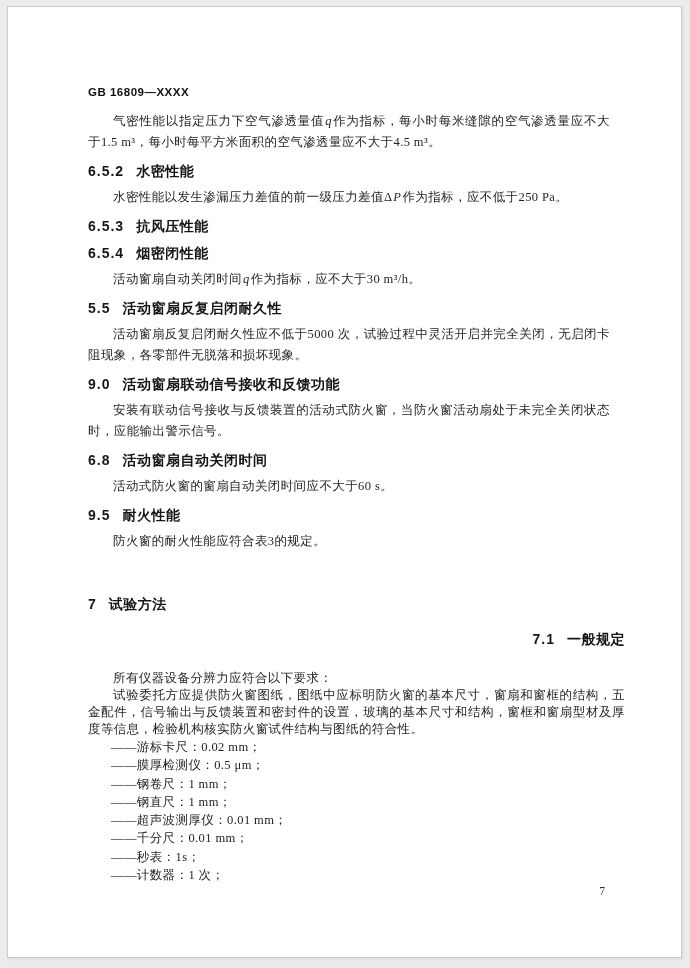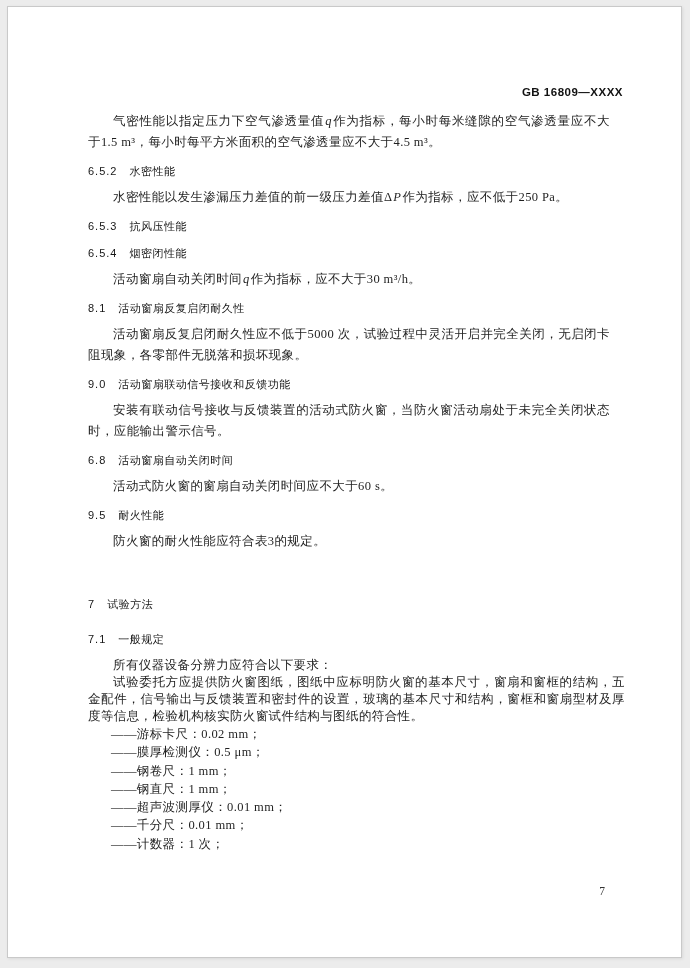--- a/index.html
+++ b/index.html
@@ -18,21 +18,20 @@
     width: 675px;
     height: 952px;
     background: #ffffff;
     border: 1px solid #c9c9c9;
     box-sizing: border-box;
     box-shadow: 1px 1px 3px rgba(0,0,0,0.08);
     padding: 79px 56px 0 80px;
     color: #1f1f1f;
   }
   .doc-header {
-    text-align: right;
     font-family: "Liberation Sans", "DejaVu Sans", sans-serif;
     font-weight: bold;
     font-size: 11.5px;
     letter-spacing: 0.5px;
     margin: 0 2px 13px 0;
     color: #111;
   }
   .doc-content {
     font-size: 12.5px;
     color: #1f1f1f;
@@ -43,33 +42,34 @@
     text-indent: 2em;
     text-align: justify;
     letter-spacing: 0.4px;
   }
   .para.tight {
     line-height: 17px;
     margin: 0;
   }
   .heading {
     font-family: "Liberation Sans", "DejaVu Sans", sans-serif;
-    font-weight: normal;
-    font-size: 11px;
+    font-weight: bold;
+    font-size: 14px;
     line-height: 17px;
     color: #161616;
   }
   .heading.h3, .heading.h2 {
     margin: 10px 0 7px 0;
   }
   .heading.h1 {
     margin: 44px 0 18px 0;
   }
   .heading.h2.after-h1 {
-    margin: 18px 0 9px 0;
+    margin: 18px 0 22px 0;
+    text-align: right;
   }
   .hnum { margin-right: 12px; letter-spacing: 1px; }
   .htitle { letter-spacing: 0.5px; }
   .ital { font-style: italic; padding: 0 1px; }
   .subs {
     font-style: italic;
     font-size: 9px;
     vertical-align: -3px;
   }
   .list-item {
@@ -91,35 +91,36 @@
 <div class="page">
   <div class="doc-header">GB 16809—XXXX</div>
 
   <div class="doc-content">
       <p class="para"><span class="run">气密性能以指定压力下空气渗透量值</span><span class="ital">q</span><span class="run">作为指标，每小时每米缝隙的空气渗透量应不大于1.5 m³，每小时每平方米面积的空气渗透量应不大于4.5 m³。</span></p>
       <div class="heading h3"><span class="hnum">6.5.2</span><span class="htitle">水密性能</span></div>
       <p class="para"><span class="run">水密性能以发生渗漏压力差值的前一级压力差值Δ</span><span class="ital">P</span><span class="run">作为指标，应不低于250 Pa。</span></p>
       <div class="heading h3"><span class="hnum">6.5.3</span><span class="htitle">抗风压性能</span></div>
       <div class="heading h3"><span class="hnum">6.5.4</span><span class="htitle">烟密闭性能</span></div>
       <p class="para"><span class="run">活动窗扇自动关闭时间</span><span class="ital">q</span><span class="run">作为指标，应不大于30 m³/h。</span></p>
-      <div class="heading h2"><span class="hnum">8.1</span><span class="htitle">活动窗扇反复启闭耐久性</span></div>
+      <div class="heading h2"><span class="hnum">5.5</span><span class="htitle">活动窗扇反复启闭耐久性</span></div>
       <p class="para"><span class="run">活动窗扇反复启闭耐久性应不低于5000 次，试验过程中灵活开启并完全关闭，无启闭卡阻现象，各零部件无脱落和损坏现象。</span></p>
       <div class="heading h2"><span class="hnum">9.0</span><span class="htitle">活动窗扇联动信号接收和反馈功能</span></div>
       <p class="para"><span class="run">安装有联动信号接收与反馈装置的活动式防火窗，当防火窗活动扇处于未完全关闭状态时，应能输出警示信号。</span></p>
       <div class="heading h2"><span class="hnum">6.8</span><span class="htitle">活动窗扇自动关闭时间</span></div>
       <p class="para"><span class="run">活动式防火窗的窗扇自动关闭时间应不大于60 s。</span></p>
       <div class="heading h2"><span class="hnum">9.5</span><span class="htitle">耐火性能</span></div>
       <p class="para"><span class="run">防火窗的耐火性能应符合表3的规定。</span></p>
       <div class="heading h1"><span class="hnum">7</span><span class="htitle">试验方法</span></div>
       <div class="heading h2 after-h1"><span class="hnum">7.1</span><span class="htitle">一般规定</span></div>
       <p class="para tight"><span class="run">所有仪器设备分辨力应符合以下要求：</span></p>
       <p class="para tight"><span class="run">试验委托方应提供防火窗图纸，图纸中应标明防火窗的基本尺寸，窗扇和窗框的结构，五金配件，信号输出与反馈装置和密封件的设置，玻璃的基本尺寸和结构，窗框和窗扇型材及厚度等信息，检验机构核实防火窗试件结构与图纸的符合性。</span></p>
       <div class="list-item">——游标卡尺：0.02 mm；</div>
       <div class="list-item">——膜厚检测仪：0.5 μm；</div>
       <div class="list-item">——钢卷尺：1 mm；</div>
       <div class="list-item">——钢直尺：1 mm；</div>
       <div class="list-item">——超声波测厚仪：0.01 mm；</div>
       <div class="list-item">——千分尺：0.01 mm；</div>
+      <div class="list-item">——秒表：1s；</div>
       <div class="list-item">——计数器：1 次；</div>
     </div>
 
   <div class="page-num">7</div>
 </div>
 
 </body></html>

